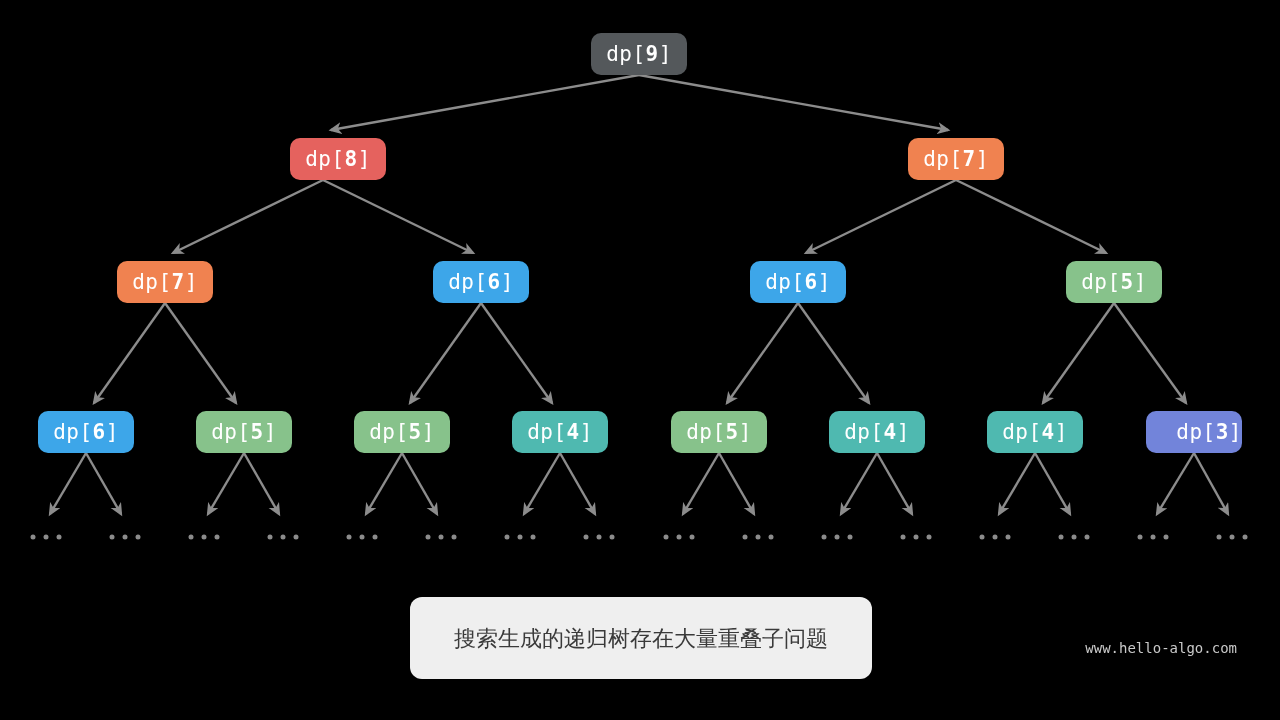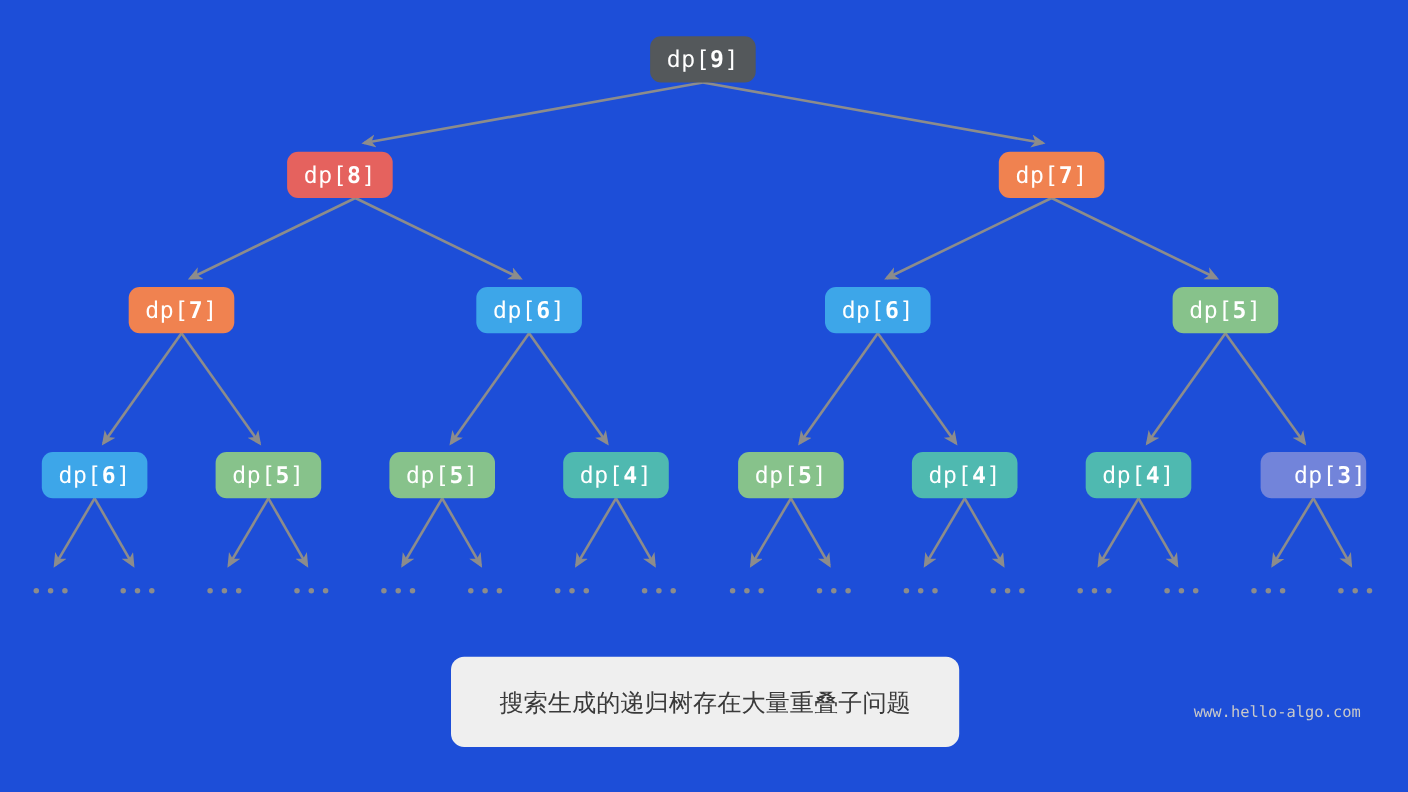--- a/index.html
+++ b/index.html
@@ -1,20 +1,20 @@
 <!DOCTYPE html>
 <html><head>
 <meta charset="utf-8">
 <style>
   html, body { margin: 0; padding: 0; background: #ffffff; }
   #stage {
     position: relative;
     width: 1280px;
     height: 720px;
-    background: #1d4ed8;
+    background: #000000;
     overflow: hidden;
     font-family: "Liberation Sans", sans-serif;
   }
   #edge-svg {
     position: absolute;
     left: 0; top: 0;
     width: 1280px; height: 720px;
   }
   .edge { stroke: #8c8c8c; stroke-width: 2.4; }
   .node {
@@ -108,21 +108,21 @@
         <line x1="877" y1="453" x2="912" y2="514" class="edge" stroke="#8c8c8c" marker-end="url(#arrowhead)"></line>
         <line x1="1035" y1="453" x2="999" y2="514" class="edge" stroke="#8c8c8c" marker-end="url(#arrowhead)"></line>
         <line x1="1035" y1="453" x2="1070" y2="514" class="edge" stroke="#8c8c8c" marker-end="url(#arrowhead)"></line>
         <line x1="1194" y1="453" x2="1157" y2="514" class="edge" stroke="#8c8c8c" marker-end="url(#arrowhead)"></line>
         <line x1="1194" y1="453" x2="1228" y2="514" class="edge" stroke="#8c8c8c" marker-end="url(#arrowhead)"></line>
       </g>
   </svg>
 
   <div id="node-layer">
       <div class="node" style="left: 591px; top: 33px; background: rgb(84, 88, 91);">dp[<b>9</b>]</div>
-      <div class="node" style="left: 261px; top: 138px; background: rgb(229, 98, 94);">dp[<b>8</b>]</div>
+      <div class="node" style="left: 290px; top: 138px; background: rgb(229, 98, 94);">dp[<b>8</b>]</div>
       <div class="node" style="left: 908px; top: 138px; background: rgb(240, 130, 80);">dp[<b>7</b>]</div>
       <div class="node" style="left: 117px; top: 261px; background: rgb(240, 130, 80);">dp[<b>7</b>]</div>
       <div class="node" style="left: 433px; top: 261px; background: rgb(61, 166, 233);">dp[<b>6</b>]</div>
       <div class="node" style="left: 750px; top: 261px; background: rgb(61, 166, 233);">dp[<b>6</b>]</div>
       <div class="node" style="left: 1066px; top: 261px; background: rgb(135, 194, 139);">dp[<b>5</b>]</div>
       <div class="node" style="left: 38px; top: 411px; background: rgb(61, 166, 233);">dp[<b>6</b>]</div>
       <div class="node" style="left: 196px; top: 411px; background: rgb(135, 194, 139);">dp[<b>5</b>]</div>
       <div class="node" style="left: 354px; top: 411px; background: rgb(135, 194, 139);">dp[<b>5</b>]</div>
       <div class="node" style="left: 512px; top: 411px; background: rgb(79, 185, 176);">dp[<b>4</b>]</div>
       <div class="node" style="left: 671px; top: 411px; background: rgb(135, 194, 139);">dp[<b>5</b>]</div>

